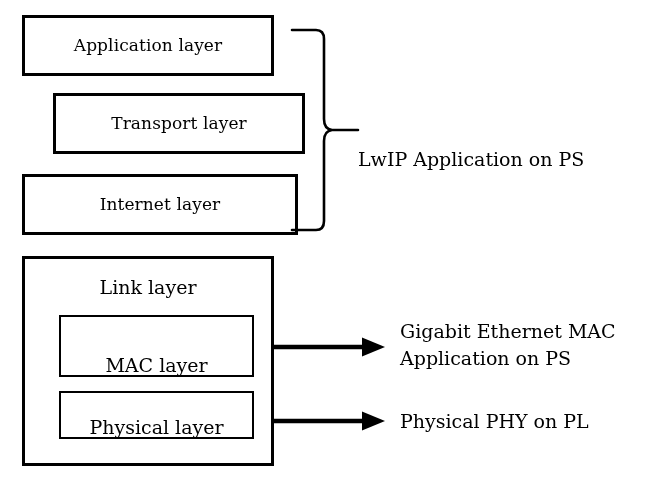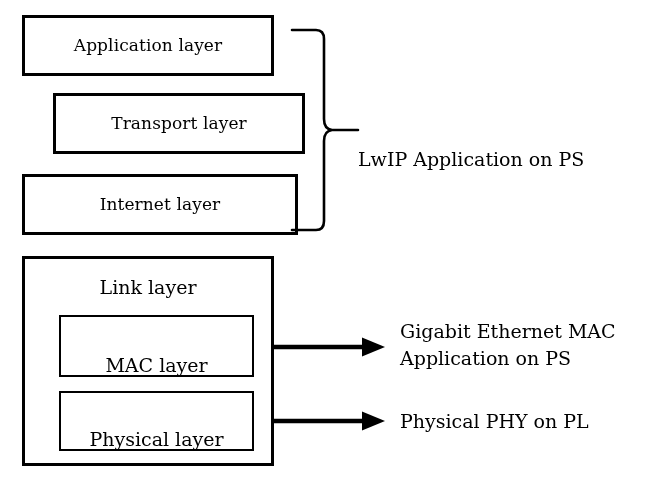--- a/index.html
+++ b/index.html
@@ -121,21 +121,21 @@
     <div>LwIP Application on PS</div>
   </div>
 
   <div class="link-box">
     <div class="link-title">Link layer</div>
 
     <div class="inner-box" style="left:34px; top:56px; width:195px; height:62px;">
       <span class="label">MAC layer</span>
     </div>
 
-    <div class="inner-box" style="left:34px; top:132px; width:195px; height:60px;">
+    <div class="inner-box" style="left:34px; top:132px; width:195px; height:48px;">
       <span class="label">Physical layer</span>
     </div>
   </div>
 
   <div class="arrow" style="left:272px; top:334px; width:114px;">
     <svg width="114" height="26" viewBox="0 0 114 26">
       <line x1="0" y1="13" x2="92" y2="13" stroke="#000000" stroke-width="4.5"></line>
       <polygon points="90,3.5 113,13 90,22.5" fill="#000000"></polygon>
     </svg>
   </div>

